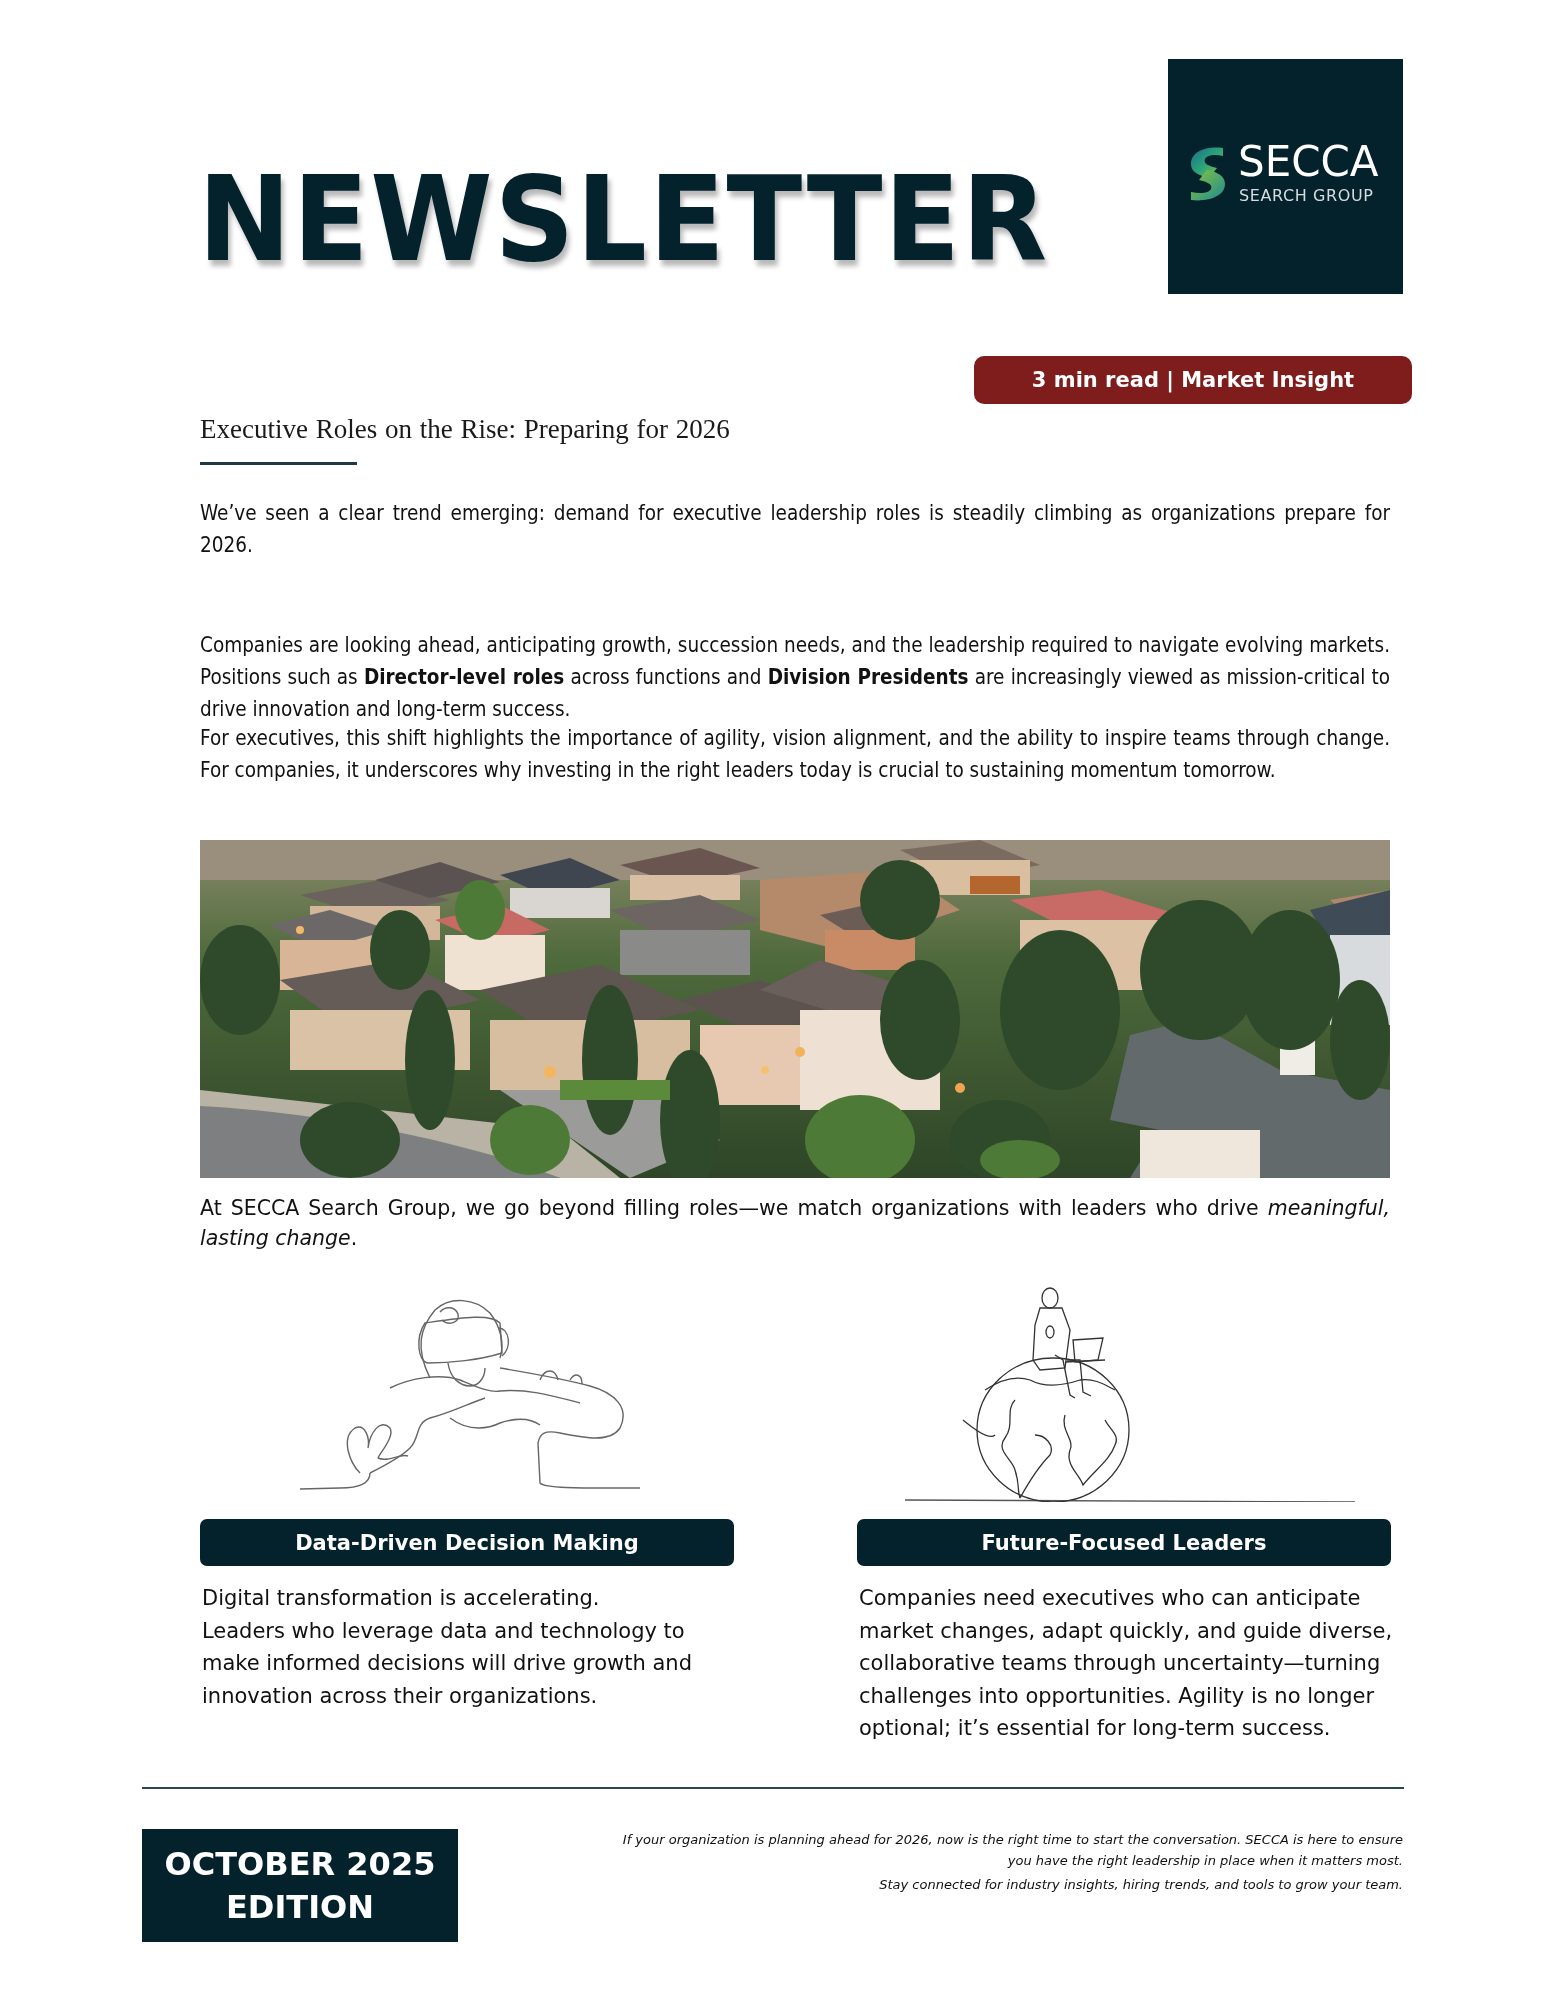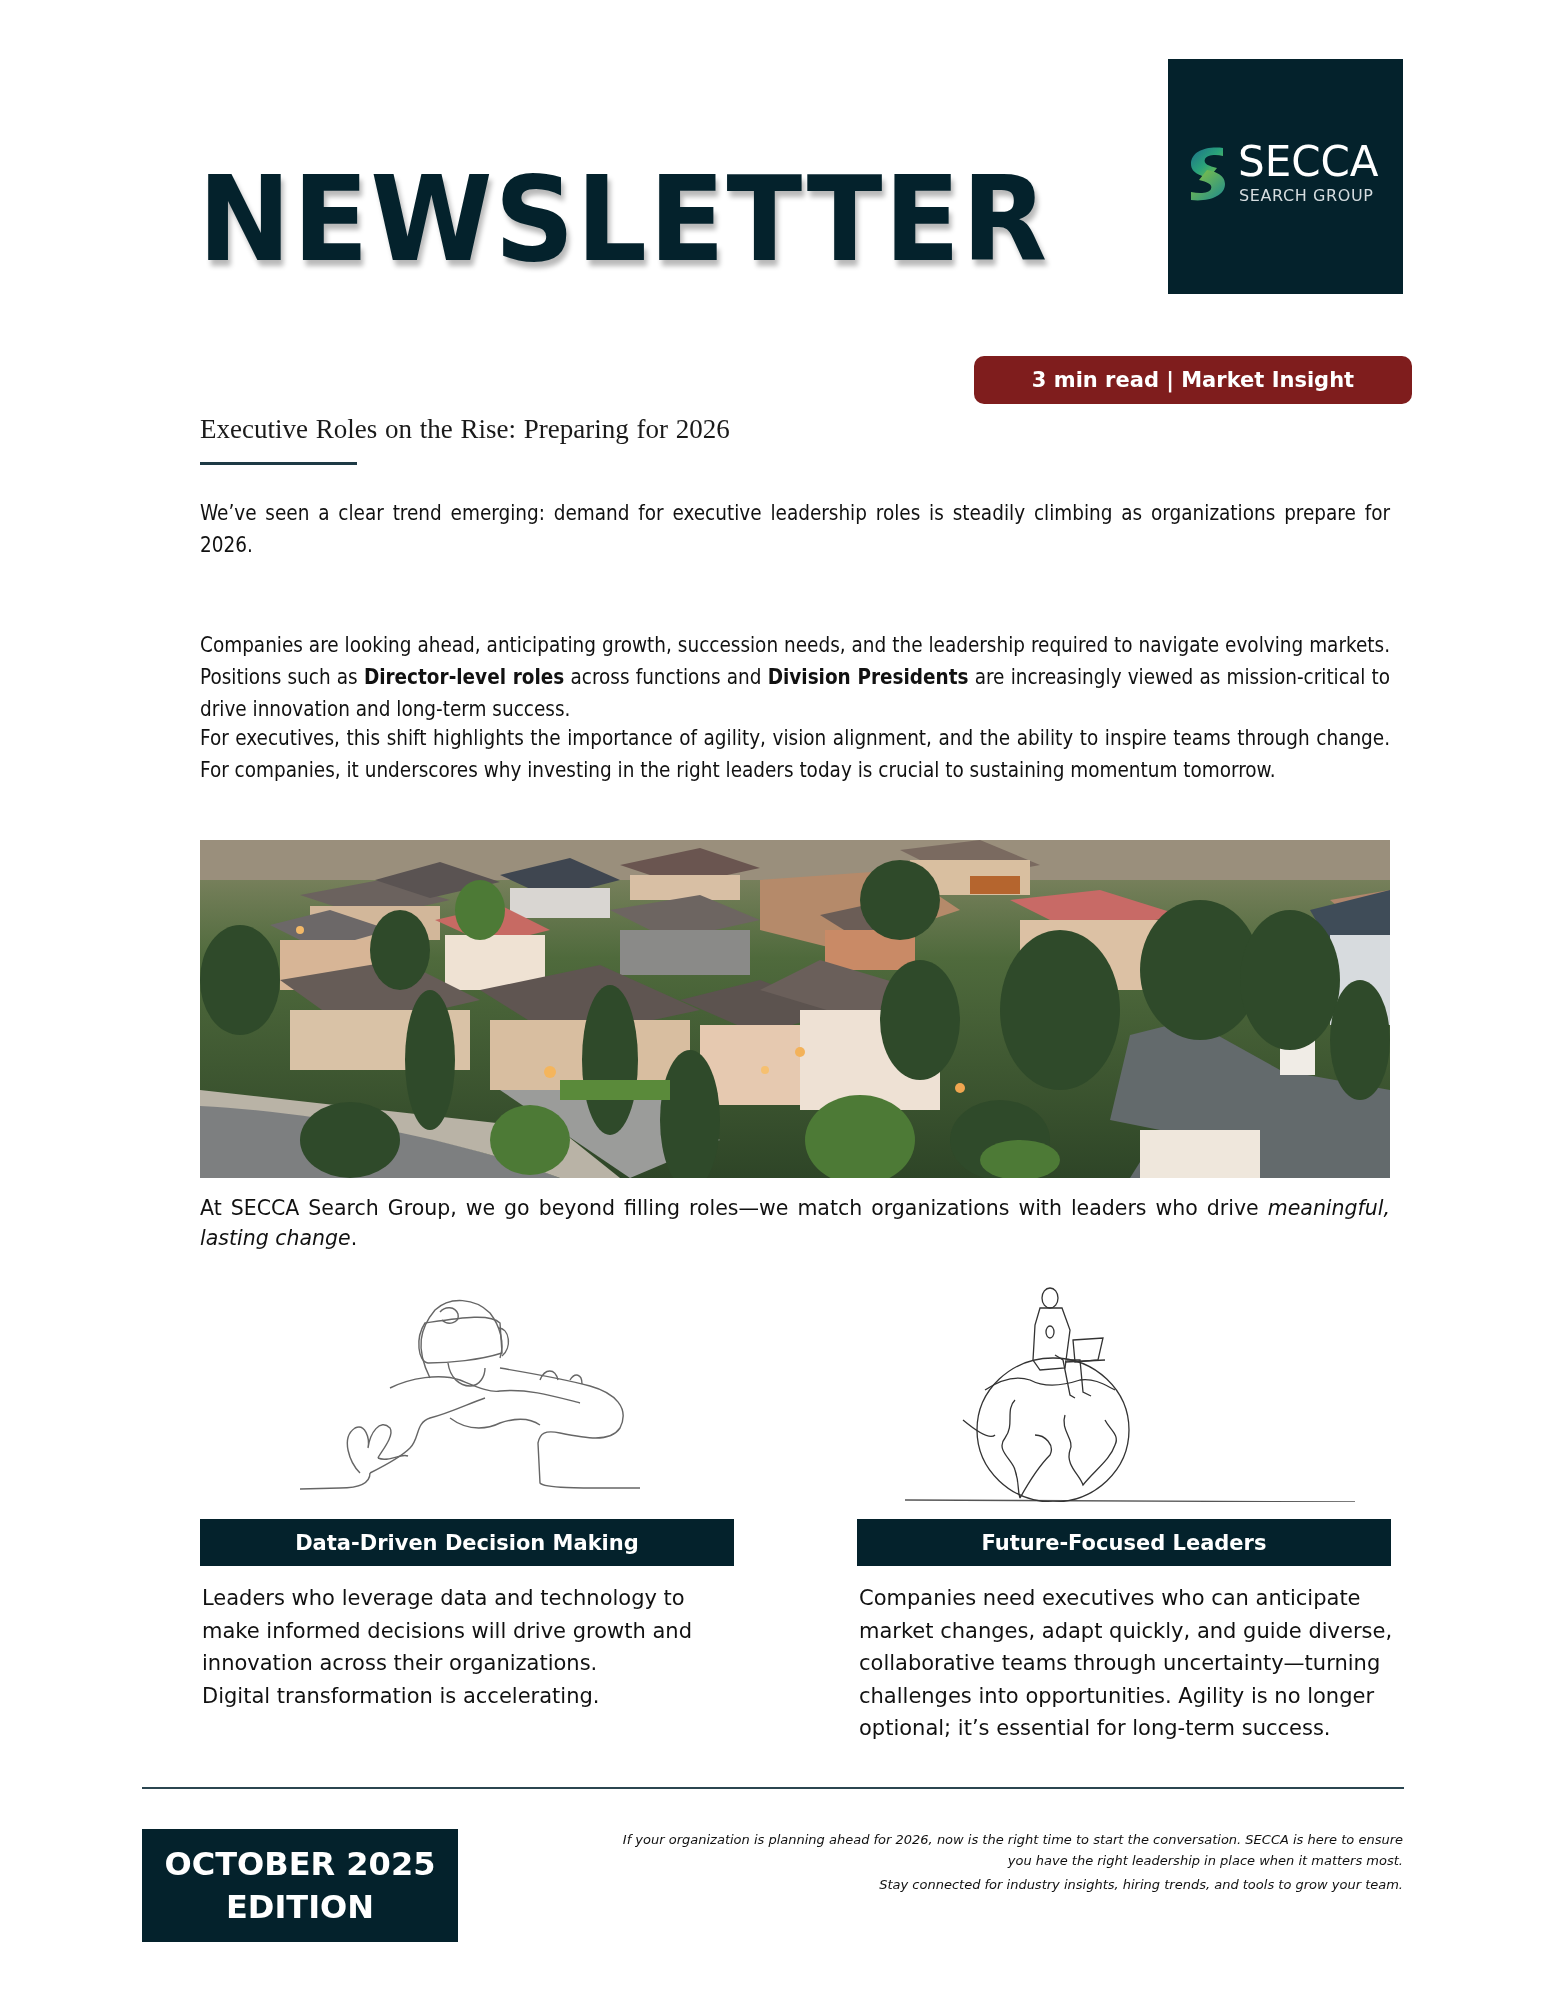--- a/index.html
+++ b/index.html
@@ -72,21 +72,21 @@
     .caption i { font-style: italic; }
 
     .illus { position: absolute; }
     .illus-vr { left: 300px; top: 1268px; width: 340px; height: 222px; }
     .illus-globe { left: 905px; top: 1270px; width: 450px; height: 232px; }
 
     .feature-bar {
       position: absolute; top: 1519px; height: 47px; width: 534px;
       background: #04222c; color: #fff;
       font-family: "DejaVu Sans", sans-serif; font-weight: bold; font-size: 21px;
-      display: flex; align-items: center; justify-content: center;
+      display: flex; align-items: center; justify-content: center; border-radius: 7px;
     }
     .fb-left { left: 200px; }
     .fb-right { left: 857px; }
 
     .feature-text {
       position: absolute; top: 1582px; width: 540px;
       font-family: "DejaVu Sans", sans-serif; font-size: 21px; line-height: 32.5px; color: #111;
     }
     .ft-left { left: 202px; }
     .ft-right { left: 859px; }
@@ -263,22 +263,22 @@
   <ellipse cx="145" cy="28" rx="8" ry="10"></ellipse>
   <path d="M135 38 L130 55 L128 90 L135 100 L160 98 L165 60 L157 38 Z"></path>
   <ellipse cx="145" cy="62" rx="4" ry="6"></ellipse>
   <path d="M150 85 L158 90 L165 125 L170 128 M162 90 L175 90 L178 122 L186 126"></path>
   <path d="M168 70 L198 68 L193 90 L170 92 Z"></path>
   <line x1="160" y1="92" x2="200" y2="90"></line>
 </svg>
 
 <div class="feature-bar fb-left">Data-Driven Decision Making</div>
 <div class="feature-text ft-left">
+  <div>Digital transformation is accelerating.</div>
   <div>Leaders who leverage data and technology to make informed decisions will drive growth and innovation across their organizations.</div>
-  <div>Digital transformation is accelerating.</div>
 </div>
 
 <div class="feature-bar fb-right">Future-Focused Leaders</div>
 <div class="feature-text ft-right">
   <div>Companies need executives who can anticipate market changes, adapt quickly, and guide diverse, collaborative teams through uncertainty—turning challenges into opportunities. Agility is no longer optional; it’s essential for long-term success.</div>
 </div>
 
 <div class="footer-rule"></div>
 
 <div class="edition">

